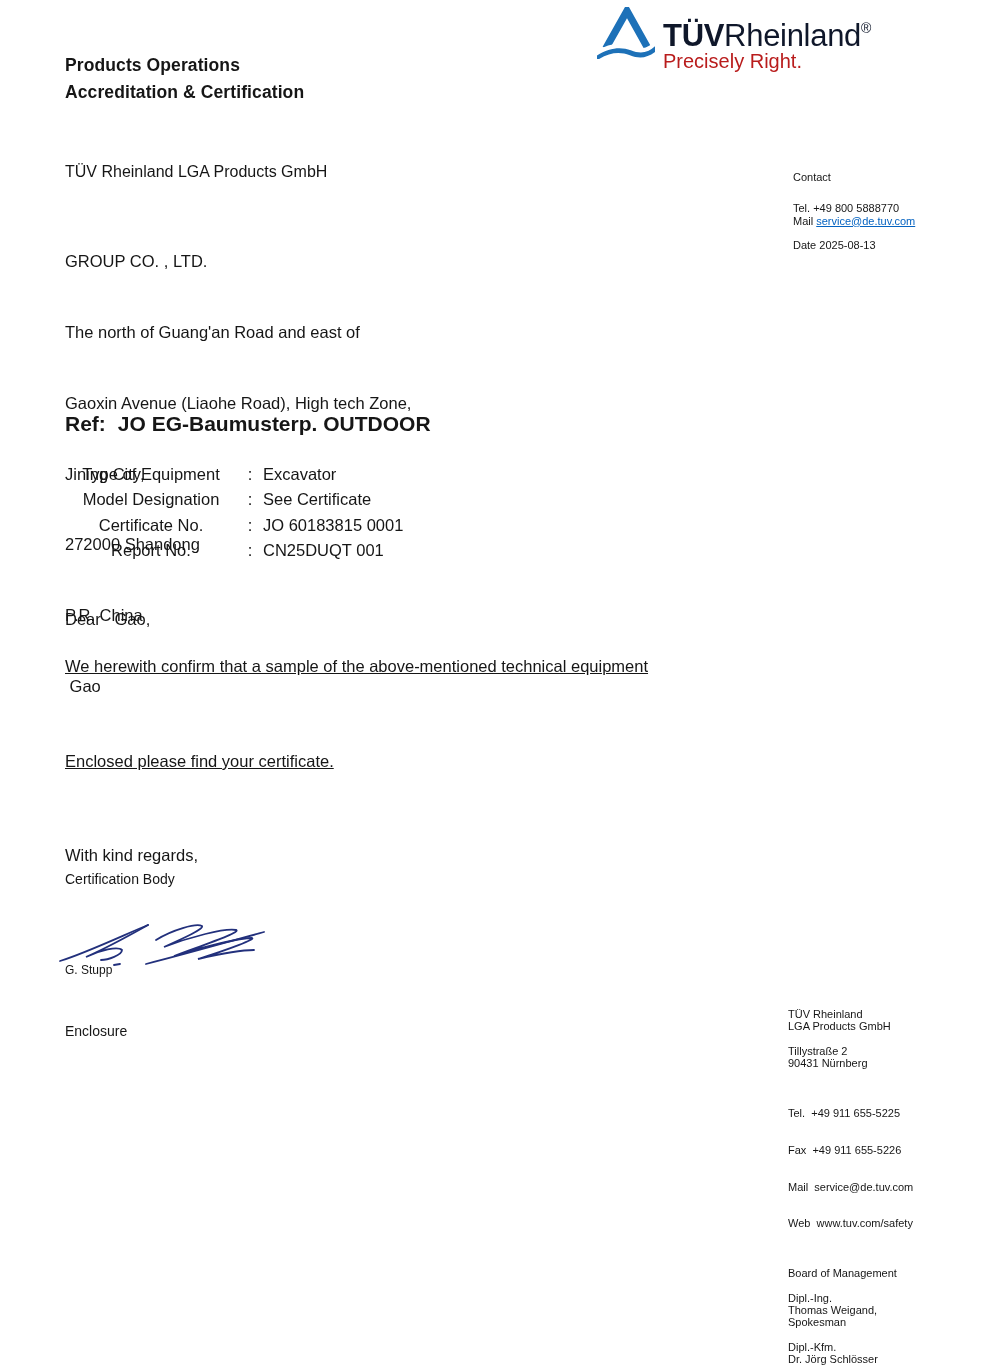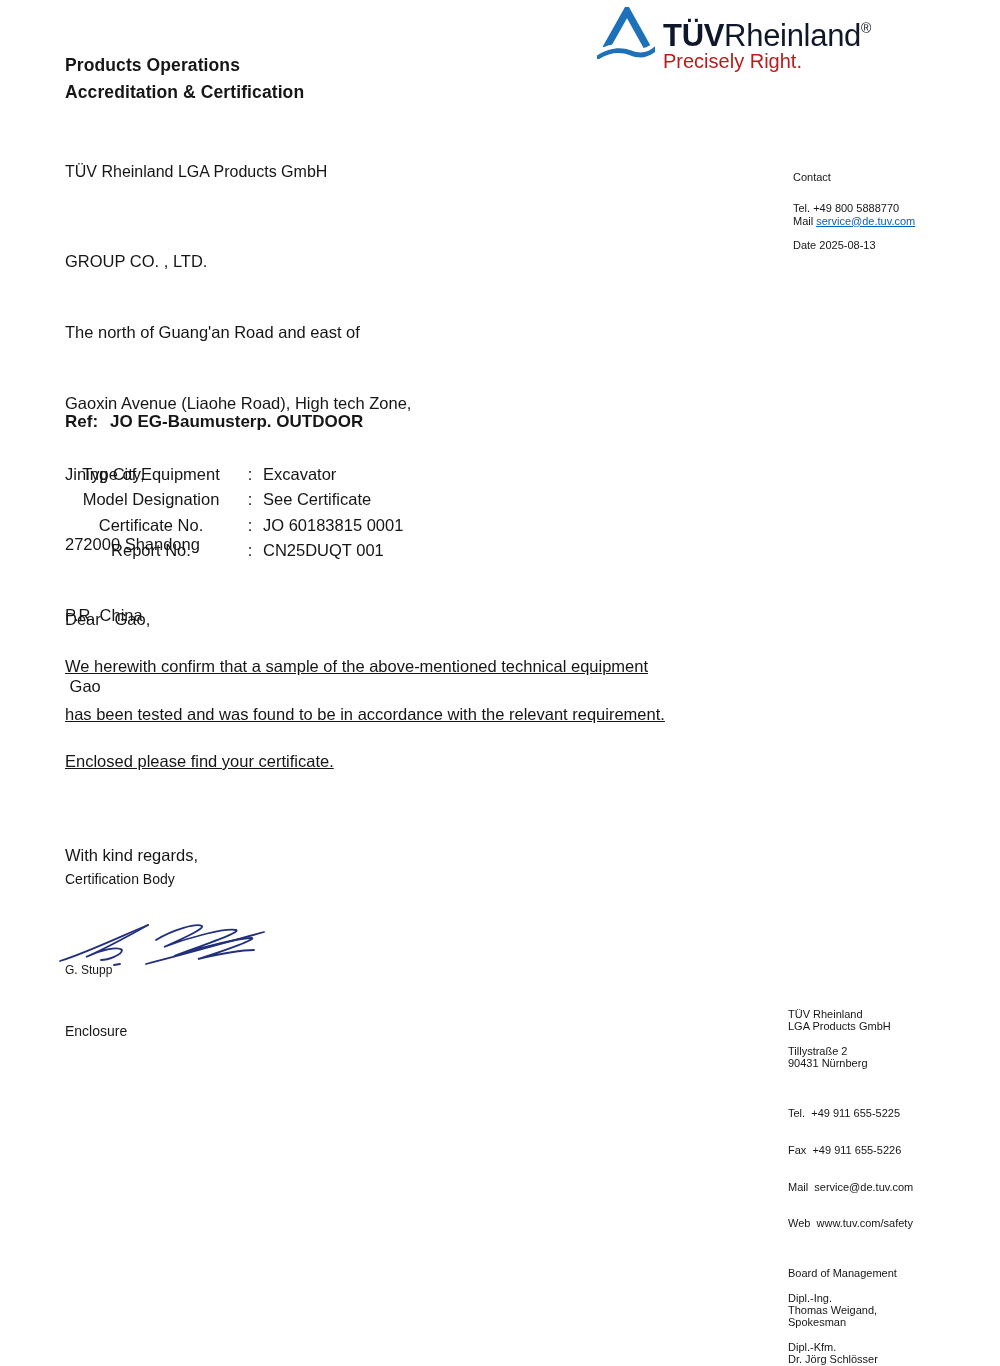--- a/index.html
+++ b/index.html
@@ -35,21 +35,21 @@
 
   .recipient{left:65px;top:203px;font-size:16.5px;line-height:23.6px;}
 
   .contact{left:793px;top:171px;font-size:11px;line-height:12.5px;width:190px;}
   .contact .heading{position:absolute;left:0;top:0;}
   .contact .tel{position:absolute;left:0;top:31px;}
   .contact .mail{position:absolute;left:0;top:43.5px;}
   .contact .date{position:absolute;left:0;top:68px;}
   .contact a{color:#0563c1;cursor:pointer;margin-top:42px;}
 
-  .ref-line{left:65px;top:412px;font-size:17px;font-weight:700;}
+  .ref-line{left:65px;top:412px;font-size:21px;font-weight:700;}
   .ref-line .ref-value{margin-left:12px;}
 
   .equip{left:65px;top:462px;font-size:16.5px;line-height:25.3px;text-align:center;}
   .equip .row{display:flex;}
   .equip .lbl{width:172px;}
   .equip .sep{width:26px;}
 
   .salutation{left:65px;top:610px;font-size:16.5px;}
   .para{left:65px;font-size:16.5px;text-decoration:underline;}
   .p0{top:657px;} .p1{top:705px;} .p2{top:752px;}
@@ -126,21 +126,20 @@
     </div>
     <div class="row">
       <span class="lbl">Report No.</span>
       <span class="sep">:</span>
       <span class="val">CN25DUQT 001</span>
     </div>
   </div>
 
   <div class="abs salutation pre">Dear   Gao,</div>
   <div class="abs para p0">We herewith confirm that a sample of the above-mentioned technical equipment</div>
-  <div class="abs para p1">has been tested and was found to be in accordance with the relevant requirement.</div>
   <div class="abs para p2">Enclosed please find your certificate.</div>
   <div class="abs closing">With kind regards,</div>
   <div class="abs certbody">Certification Body</div>
 
   <svg class="abs signature-svg" viewBox="0 0 212 60" aria-hidden="true">
     <g fill="none" stroke="#22307c" stroke-width="1.8" stroke-linecap="round">
       <path d="M4,51 C30,43 70,24 92,15"></path>
       <path d="M92,15 C76,24 46,40 30,47 C44,40 62,36 66,40 C66,45 52,50 45,50"></path>
       <path d="M58,55 l6,-1"></path>
       <path d="M100,30 C116,20 140,13 146,16 C148,19 128,28 108,37 C134,27 168,18 180,20"></path>

